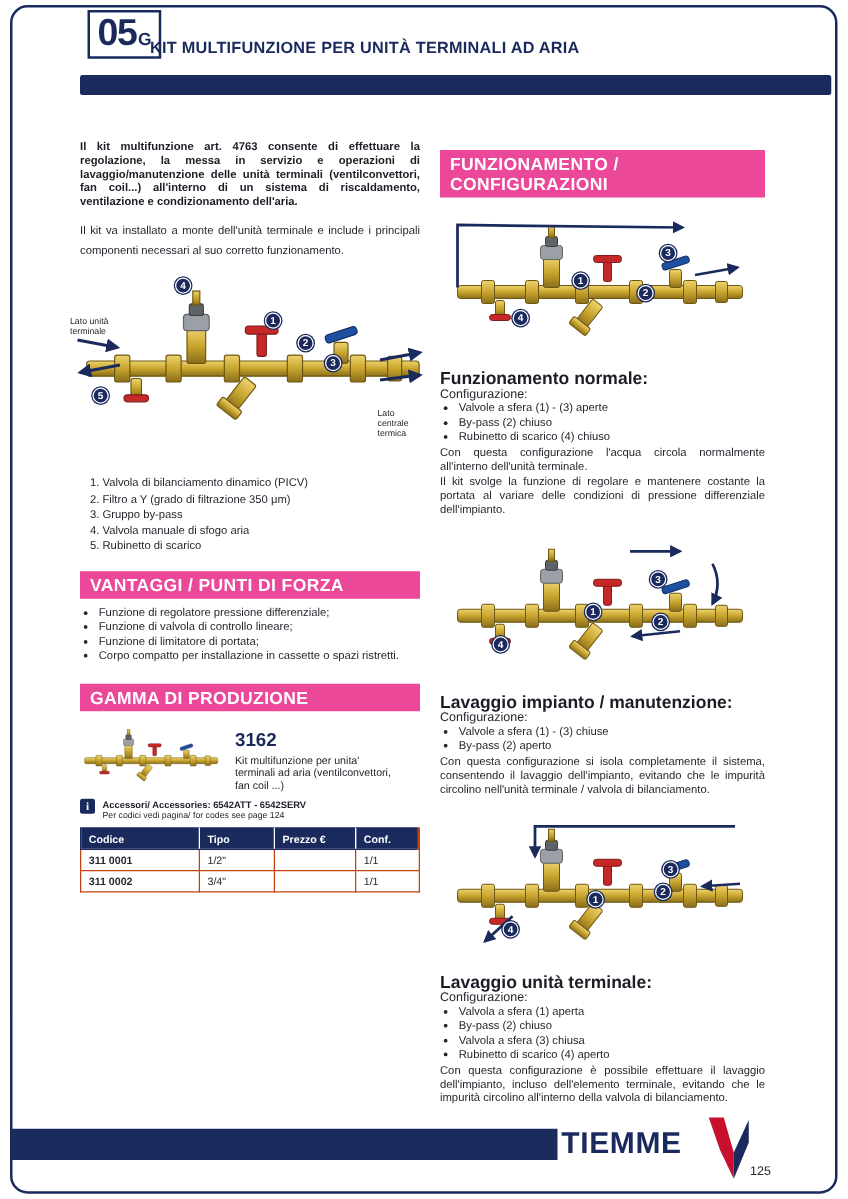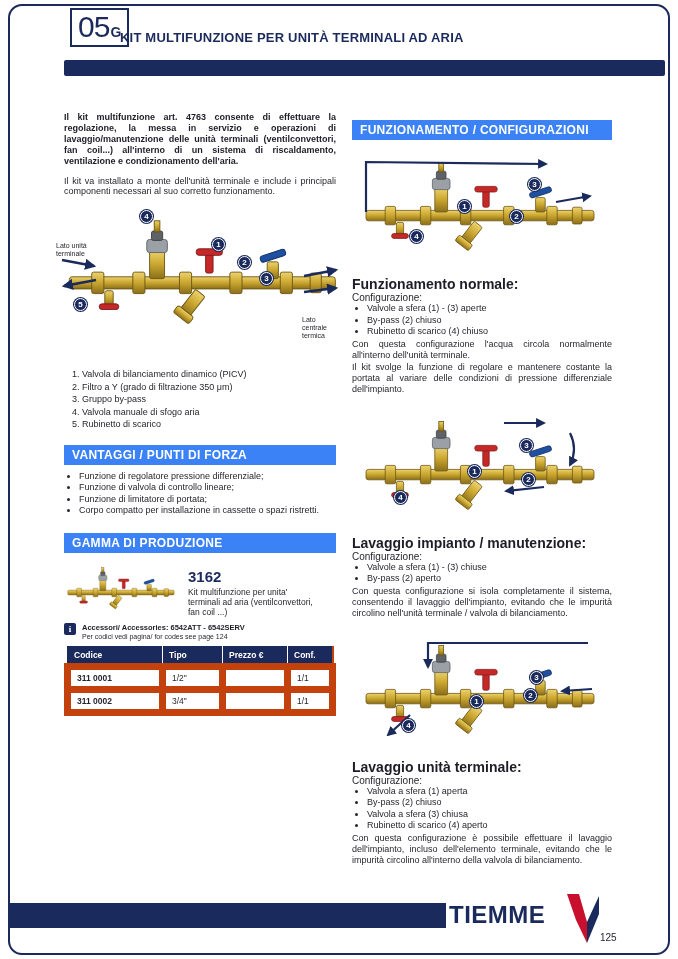--- a/index.html
+++ b/index.html
@@ -2,33 +2,33 @@
 <html><head>
 <meta charset="utf-8">
 <style>
   *{margin:0;padding:0;box-sizing:border-box}
   html,body{width:678px;height:959px}
   body{position:relative;background:#fff;font-family:"Liberation Sans",sans-serif;color:#26262e;overflow:hidden}
   .page-border{position:absolute;left:8px;top:4px;width:662px;height:951px;border:2px solid #1b2a5c;border-radius:14px;pointer-events:none}
 
   
   .code-box{position:absolute;left:70px;top:8px;border:2px solid #1b2a5c;padding:0 6px 1px;color:#1b2a5c;background:#fff}
-  .code{font-size:30px;font-weight:normal;letter-spacing:-1px}
+  .code{font-size:30px;font-weight:bold;letter-spacing:-1px}
   .code-sub{font-size:14px;font-weight:bold;margin-left:1px}
   .page-title{position:absolute;left:120px;top:30px;font-size:13px;font-weight:bold;color:#1b2a5c;letter-spacing:.2px}
   .title-bar{position:absolute;left:64px;top:60px;width:601px;height:16px;background:#1b2a5c;border-radius:2px}
 
   
   .col-left{position:absolute;left:64px;top:112px;width:272px}
   .col-right{position:absolute;left:352px;top:120px;width:260px}
 
   p.intro-bold{font-weight:bold;font-size:9px;line-height:11px;text-align:justify;color:#1d1d27;margin-bottom:9px}
-  p.intro{font-size:9px;line-height:10px;text-align:justify;margin-bottom:8px}
-
-  .section-bar{background:#3b82f6;color:#fff;font-size:12px;font-weight:bold;padding:3px 8px;letter-spacing:.3px}
+  p.intro{font-size:9px;line-height:16px;text-align:justify;margin-bottom:8px}
+
+  .section-bar{background:#ec4899;color:#fff;font-size:14px;font-weight:bold;padding:3px 8px;letter-spacing:.3px}
 
   .diagram{position:relative}
   .diagram svg{display:block}
   .callout{position:absolute;width:13px;height:13px;border-radius:50%;background:#1b2a5c;border:1px solid #fff;box-shadow:0 0 0 1px #1b2a5c;color:#fff;font-size:8px;font-weight:bold;display:flex;align-items:center;justify-content:center}
   .side-label{position:absolute;font-size:7px;line-height:8px;color:#26262e;width:38px}
 
   ol.components{font-size:9px;line-height:12.5px;padding-left:18px;margin:4px 0 14px}
   ul.bullets{font-size:9px;line-height:11.5px;padding-left:15px;list-style:disc}
   ul.adv{margin:6px 0 16px}
 
@@ -38,21 +38,21 @@
   .product-desc{font-size:8.5px;line-height:10px;width:125px}
 
   .info-row{display:flex;align-items:flex-start;margin:6px 0 4px}
   .info-icon{width:12px;height:12px;background:#1b2a5c;color:#fff;border-radius:2px;font-size:9px;font-weight:bold;font-family:"Liberation Serif",serif;display:flex;align-items:center;justify-content:center;margin-right:6px;flex:none}
   .acc-bold{font-size:7.5px;font-weight:bold;color:#1d1d27;line-height:9px}
   .acc-note{font-size:7px;line-height:9px}
 
   table.price{border-collapse:collapse;width:100%;margin-top:5px;font-size:8.5px}
   table.price th{background:#1b2a5c;color:#fff;font-weight:bold;text-align:left;padding:3px 6px;border:1px solid #1b2a5c;border-right:1px solid #fff}
   table.price th:last-child{border-right:2px solid #c2410c}
-  table.price td{padding:3px 6px;border:7px solid #c2410c}
+  table.price td{padding:3px 6px;border:1px solid #c2410c}
   td.b{font-weight:bold}
 
   .config-heading{font-size:14px;font-weight:bold;color:#1d1d27;margin-top:4px}
   .config-label{font-size:10px}
   .config-text{font-size:9px;line-height:11px;text-align:justify;margin-top:1px}
   .fn-diagram{margin:8px 0 2px 6px}
 
   
   .footer-bar{position:absolute;left:9px;top:903px;width:437px;height:25px;background:#1b2a5c}
   .brand{position:absolute;left:449px;top:901px;font-size:24px;font-weight:bold;color:#1b2a5c;letter-spacing:.5px}

